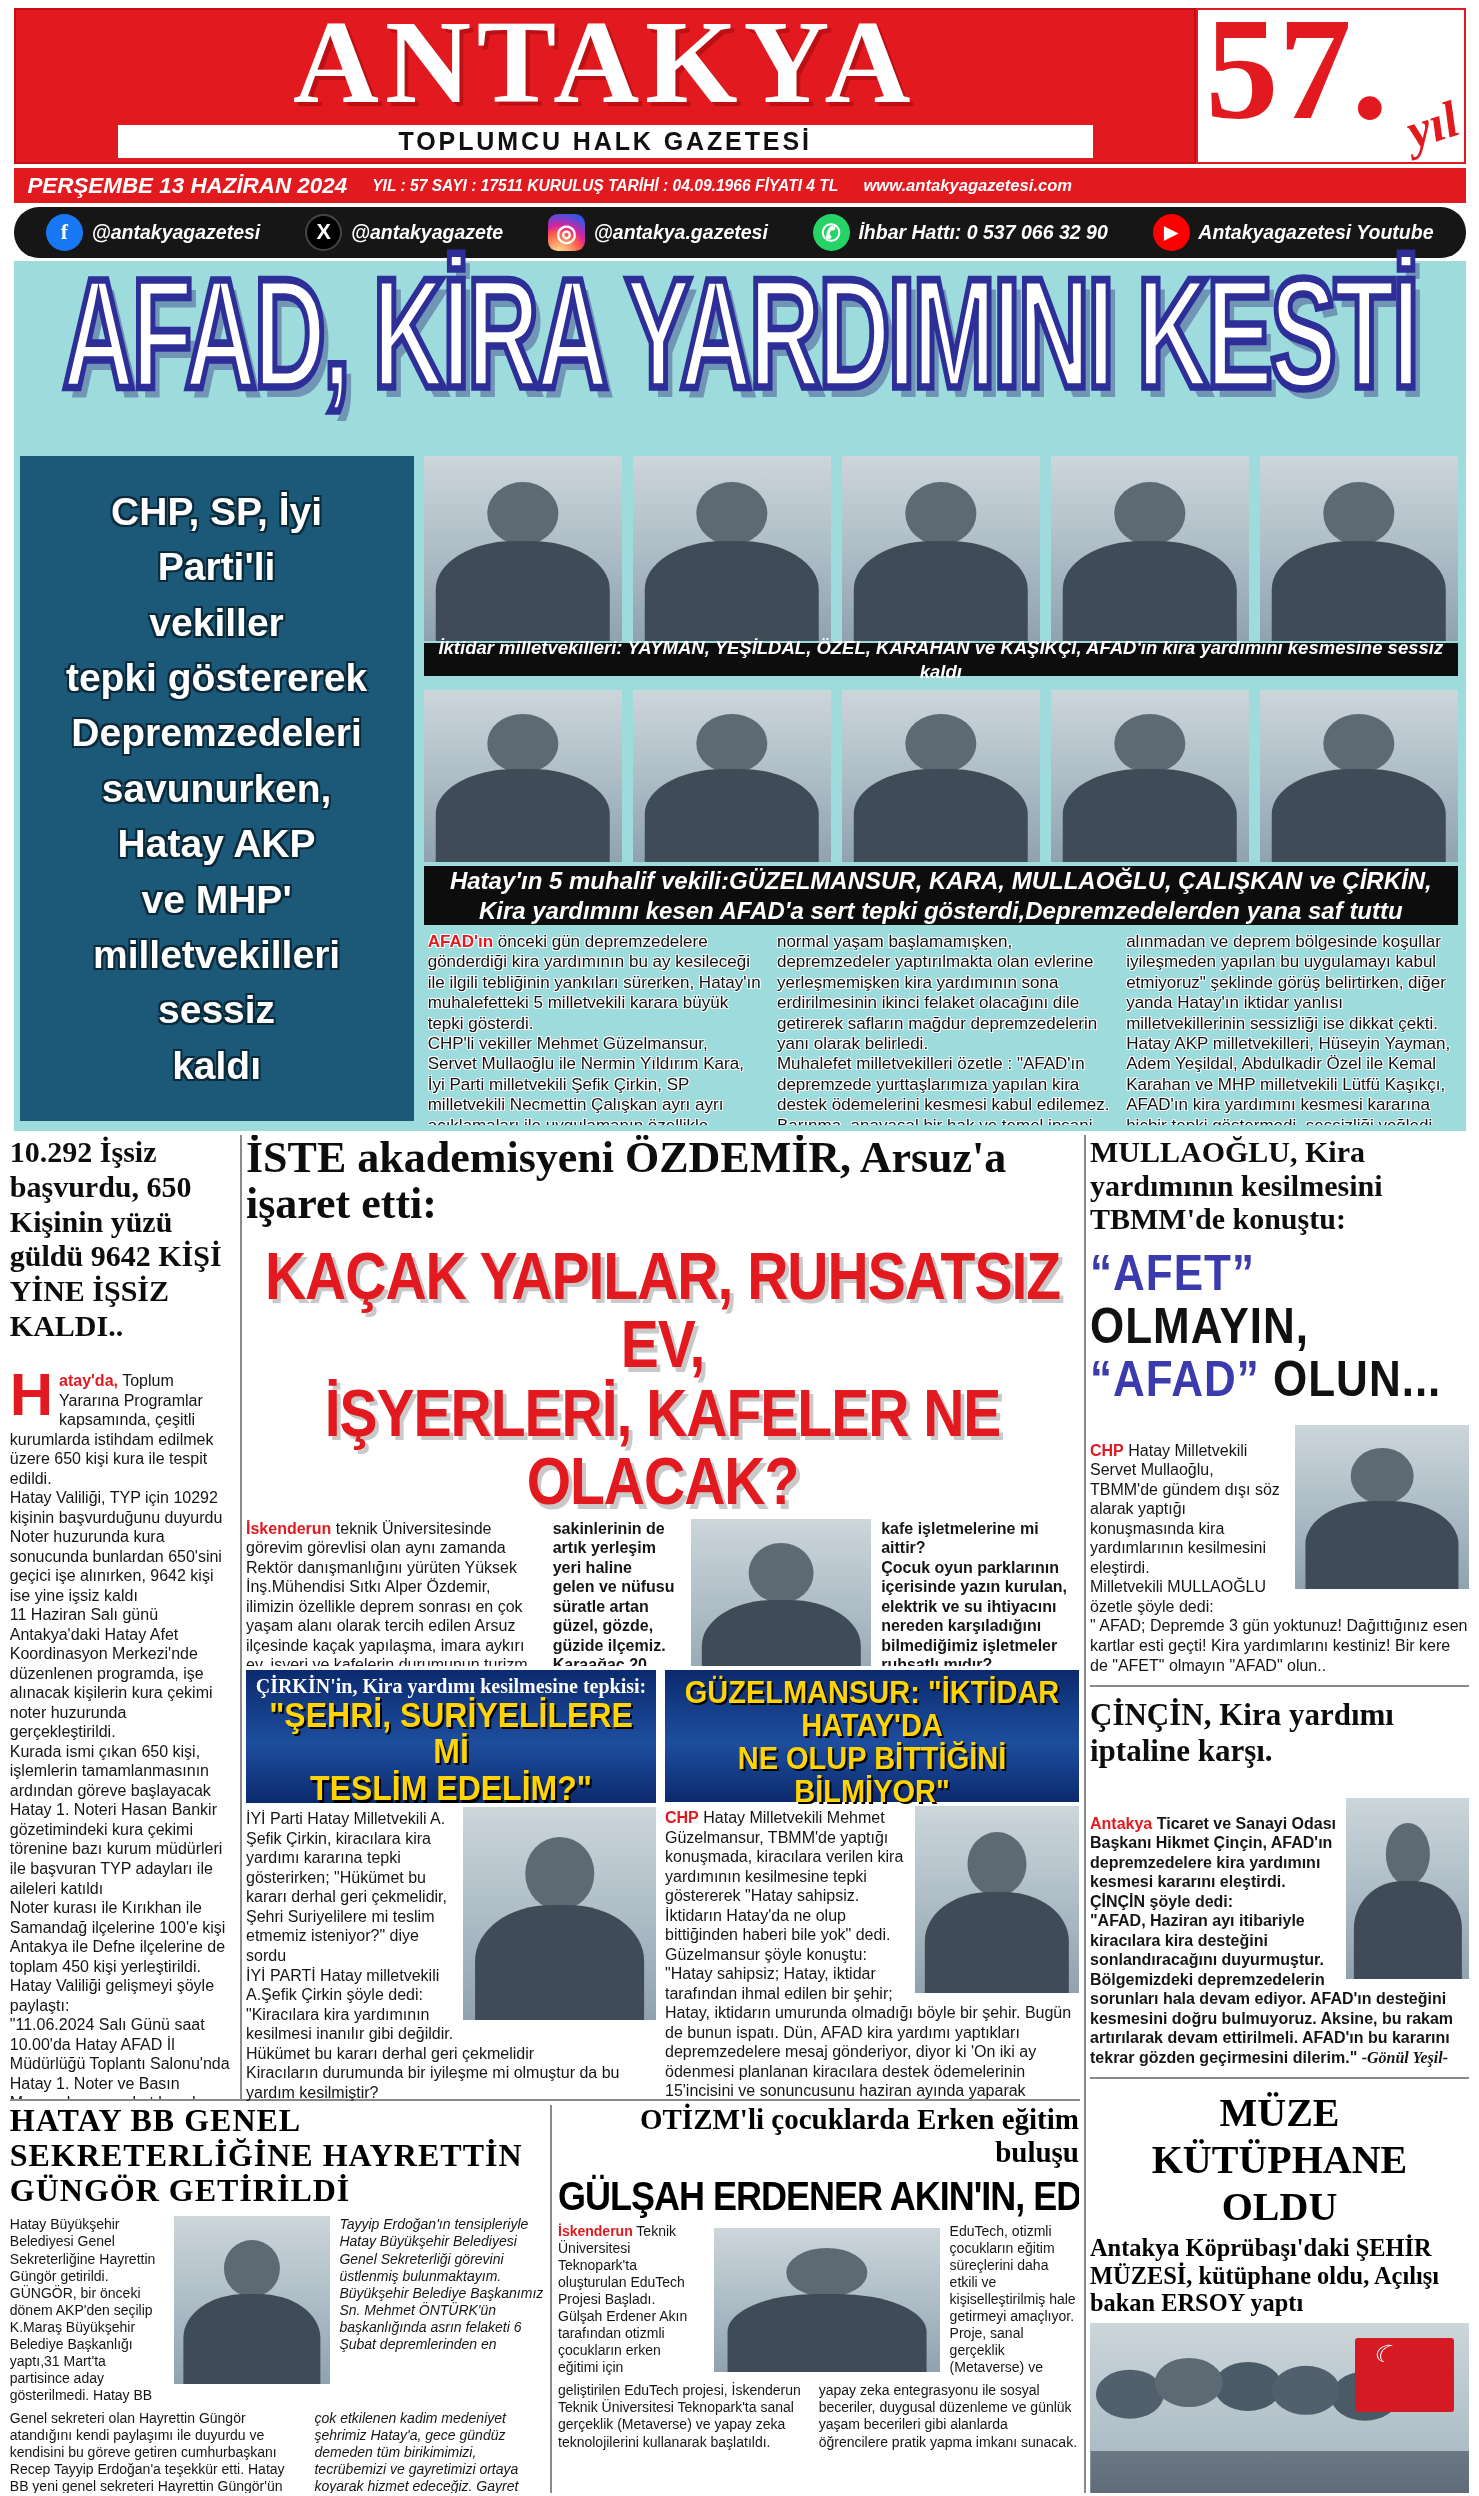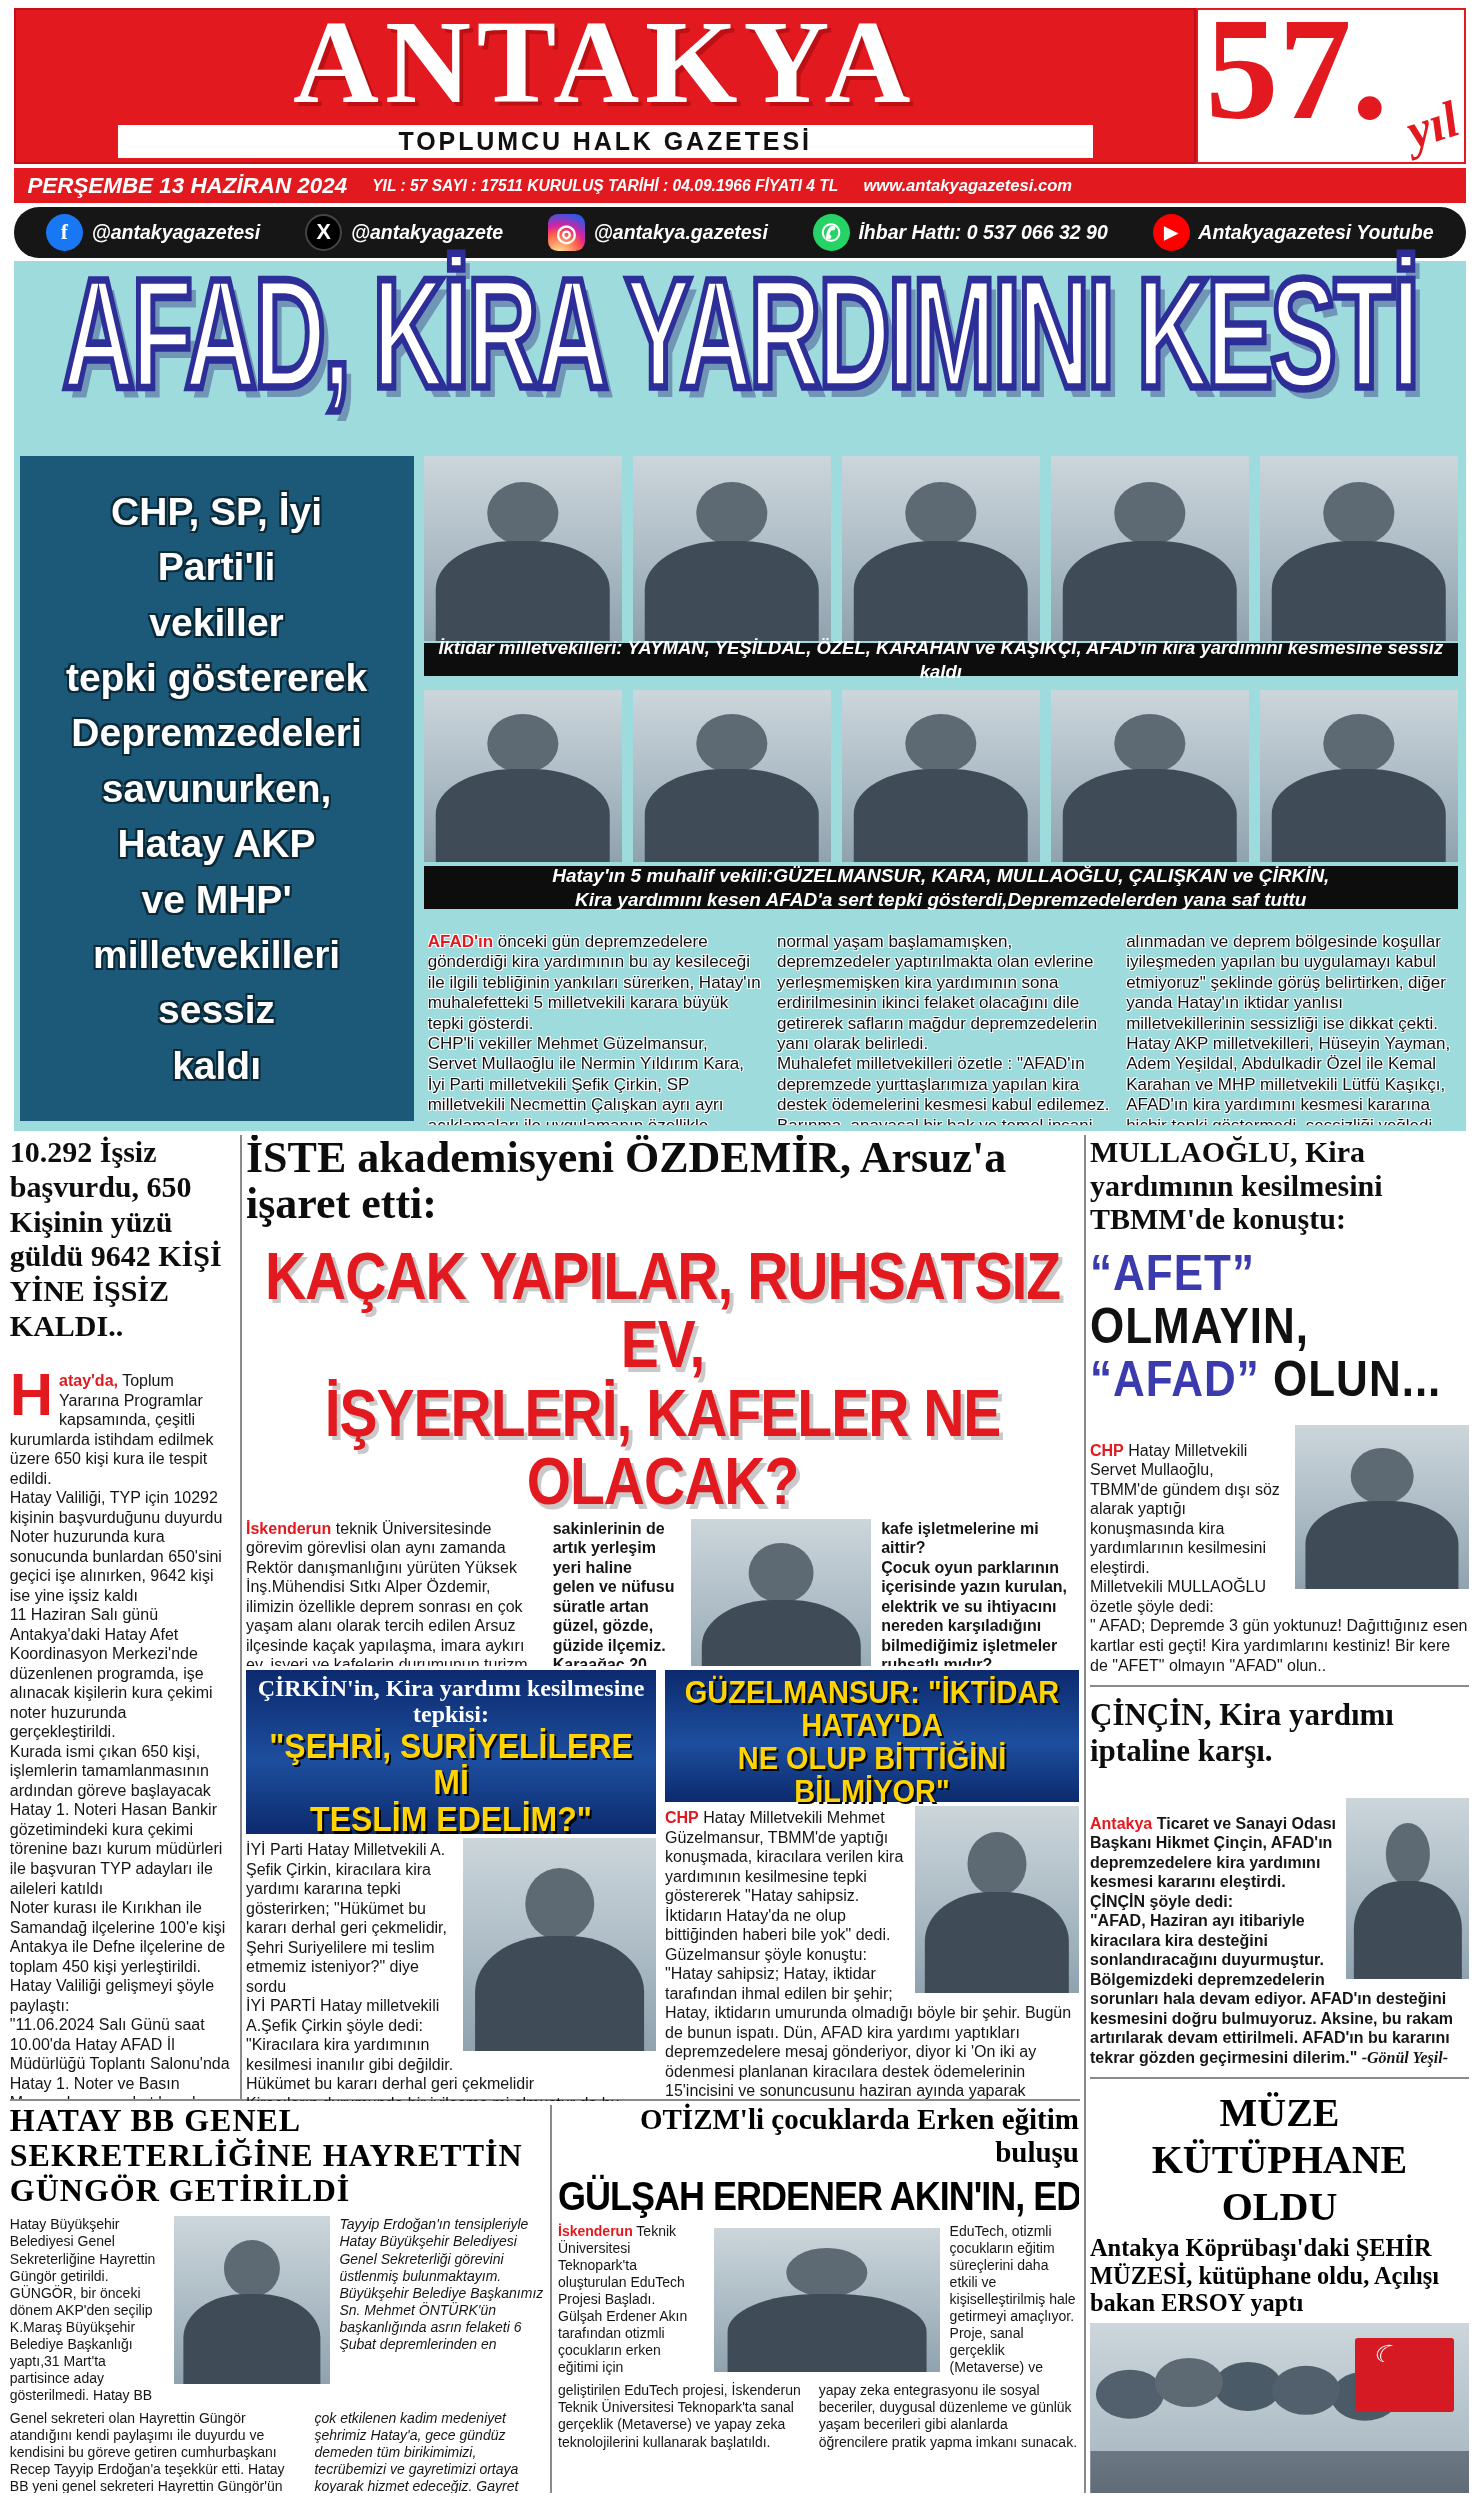--- a/index.html
+++ b/index.html
@@ -90,21 +90,21 @@
   .oz-body{display:flex;gap:13.7px;margin-top:45px;height:343px;overflow:hidden;}
   .oz-c1{width:293px;}
   .oz-c2{width:125px;font-weight:bold;}
   .oz-c3{flex:1;}
   .oz-c3 .ph{float:left;width:180px;height:176px;margin:0 9.8px 5.9px 0;}
   .oz-c3 .bodytxt{font-weight:bold;}
   
   .boxstory{overflow:hidden;}
   .box-head{background:linear-gradient(180deg,#0c2a6e 0%,#1d4e9e 55%,#0c2a6e 100%);
       text-align:center;padding:4.9px 3.9px 6.8px;}
-  .box-kicker{color:#fff;font-family:"Liberation Serif",serif;font-weight:bold;font-size:24px;line-height:1.1;}
+  .box-kicker{color:#fff;font-family:"Liberation Serif",serif;font-weight:bold;font-size:20px;line-height:1.1;}
   .box-title{color:#ffd400;font-weight:bold;line-height:1.04;transform:scaleY(1.1);transform-origin:top;
       text-shadow:2px 2px 0 #000;}
   .cirkin{left:246px;top:1670px;width:410px;height:431px;}
   .cirkin .box-title{font-size:32px;}
   .cirkin .ph{float:right;width:193px;height:213px;margin:3.9px 0 5.9px 9.8px;}
   .guzel{left:665px;top:1670px;width:414px;height:431px;}
   .guzel .box-title{font-size:29px;}
   .guzel .ph{float:right;width:164px;height:187px;margin:3.9px 0 5.9px 9.8px;}
   .boxstory .bodytxt{margin-top:5.9px;}
   
@@ -214,21 +214,21 @@
     </div>
     <div class="pcap" style="top:382px;height:33px;font-size:18.5px;">İktidar milletvekilleri: YAYMAN, YEŞİLDAL, ÖZEL, KARAHAN ve KAŞIKÇI, AFAD'ın kira yardımını kesmesine sessiz kaldı</div>
 
     <div class="prow" style="top:429px;height:172px;">
       <div class="ph"></div>
       <div class="ph"></div>
       <div class="ph"></div>
       <div class="ph"></div>
       <div class="ph"></div>
     </div>
-    <div class="pcap" style="top:605px;height:43px;font-size:19px;">Hatay'ın 5 muhalif vekili:GÜZELMANSUR, KARA, MULLAOĞLU, ÇALIŞKAN ve ÇİRKİN,
+    <div class="pcap" style="top:605px;height:59px;font-size:24px;">Hatay'ın 5 muhalif vekili:GÜZELMANSUR, KARA, MULLAOĞLU, ÇALIŞKAN ve ÇİRKİN,
 Kira yardımını kesen AFAD'a sert tepki gösterdi,Depremzedelerden yana saf tuttu</div>
 
     <div class="introrow">
       <div class="introcol"><span class="leadword">AFAD'ın</span><span> önceki gün depremzedelere gönderdiği kira yardımının bu ay kesileceği ile ilgili tebliğinin yankıları sürerken, Hatay'ın muhalefetteki 5 milletvekili karara büyük tepki gösterdi.
 CHP'li vekiller Mehmet Güzelmansur, Servet Mullaoğlu ile Nermin Yıldırım Kara, İyi Parti milletvekili Şefik Çirkin, SP milletvekili Necmettin Çalışkan ayrı ayrı açıklamaları ile uygulamanın özellikle Hataylı depremzedeler için yıkım olacağını, yaralar sarılmamışken, Hatay'da</span></div>
       <div class="introcol">normal yaşam başlamamışken, depremzedeler yaptırılmakta olan evlerine yerleşmemişken kira yardımının sona erdirilmesinin ikinci felaket olacağını dile getirerek safların mağdur depremzedelerin yanı olarak belirledi.
 Muhalefet milletvekilleri özetle : "AFAD'ın depremzede yurttaşlarımıza yapılan kira destek ödemelerini kesmesi kabul edilemez. Barınma, anayasal bir hak ve temel insani ihtiyaçtır. Depremzedelerin konut sorunu çözülmeden, artan kira fiyatlarına önlem</div>
       <div class="introcol">alınmadan ve deprem bölgesinde koşullar iyileşmeden yapılan bu uygulamayı kabul etmiyoruz" şeklinde görüş belirtirken, diğer yanda Hatay'ın iktidar yanlısı milletvekillerinin sessizliği ise dikkat çekti.
 Hatay AKP milletvekilleri, Hüseyin Yayman, Adem Yeşildal, Abdulkadir Özel ile Kemal Karahan ve MHP milletvekili Lütfü Kaşıkçı, AFAD'ın kira yardımını kesmesi kararına hiçbir tepki göstermedi, sessizliği yeğledi.
 -Cemil Yıldız-</div>

